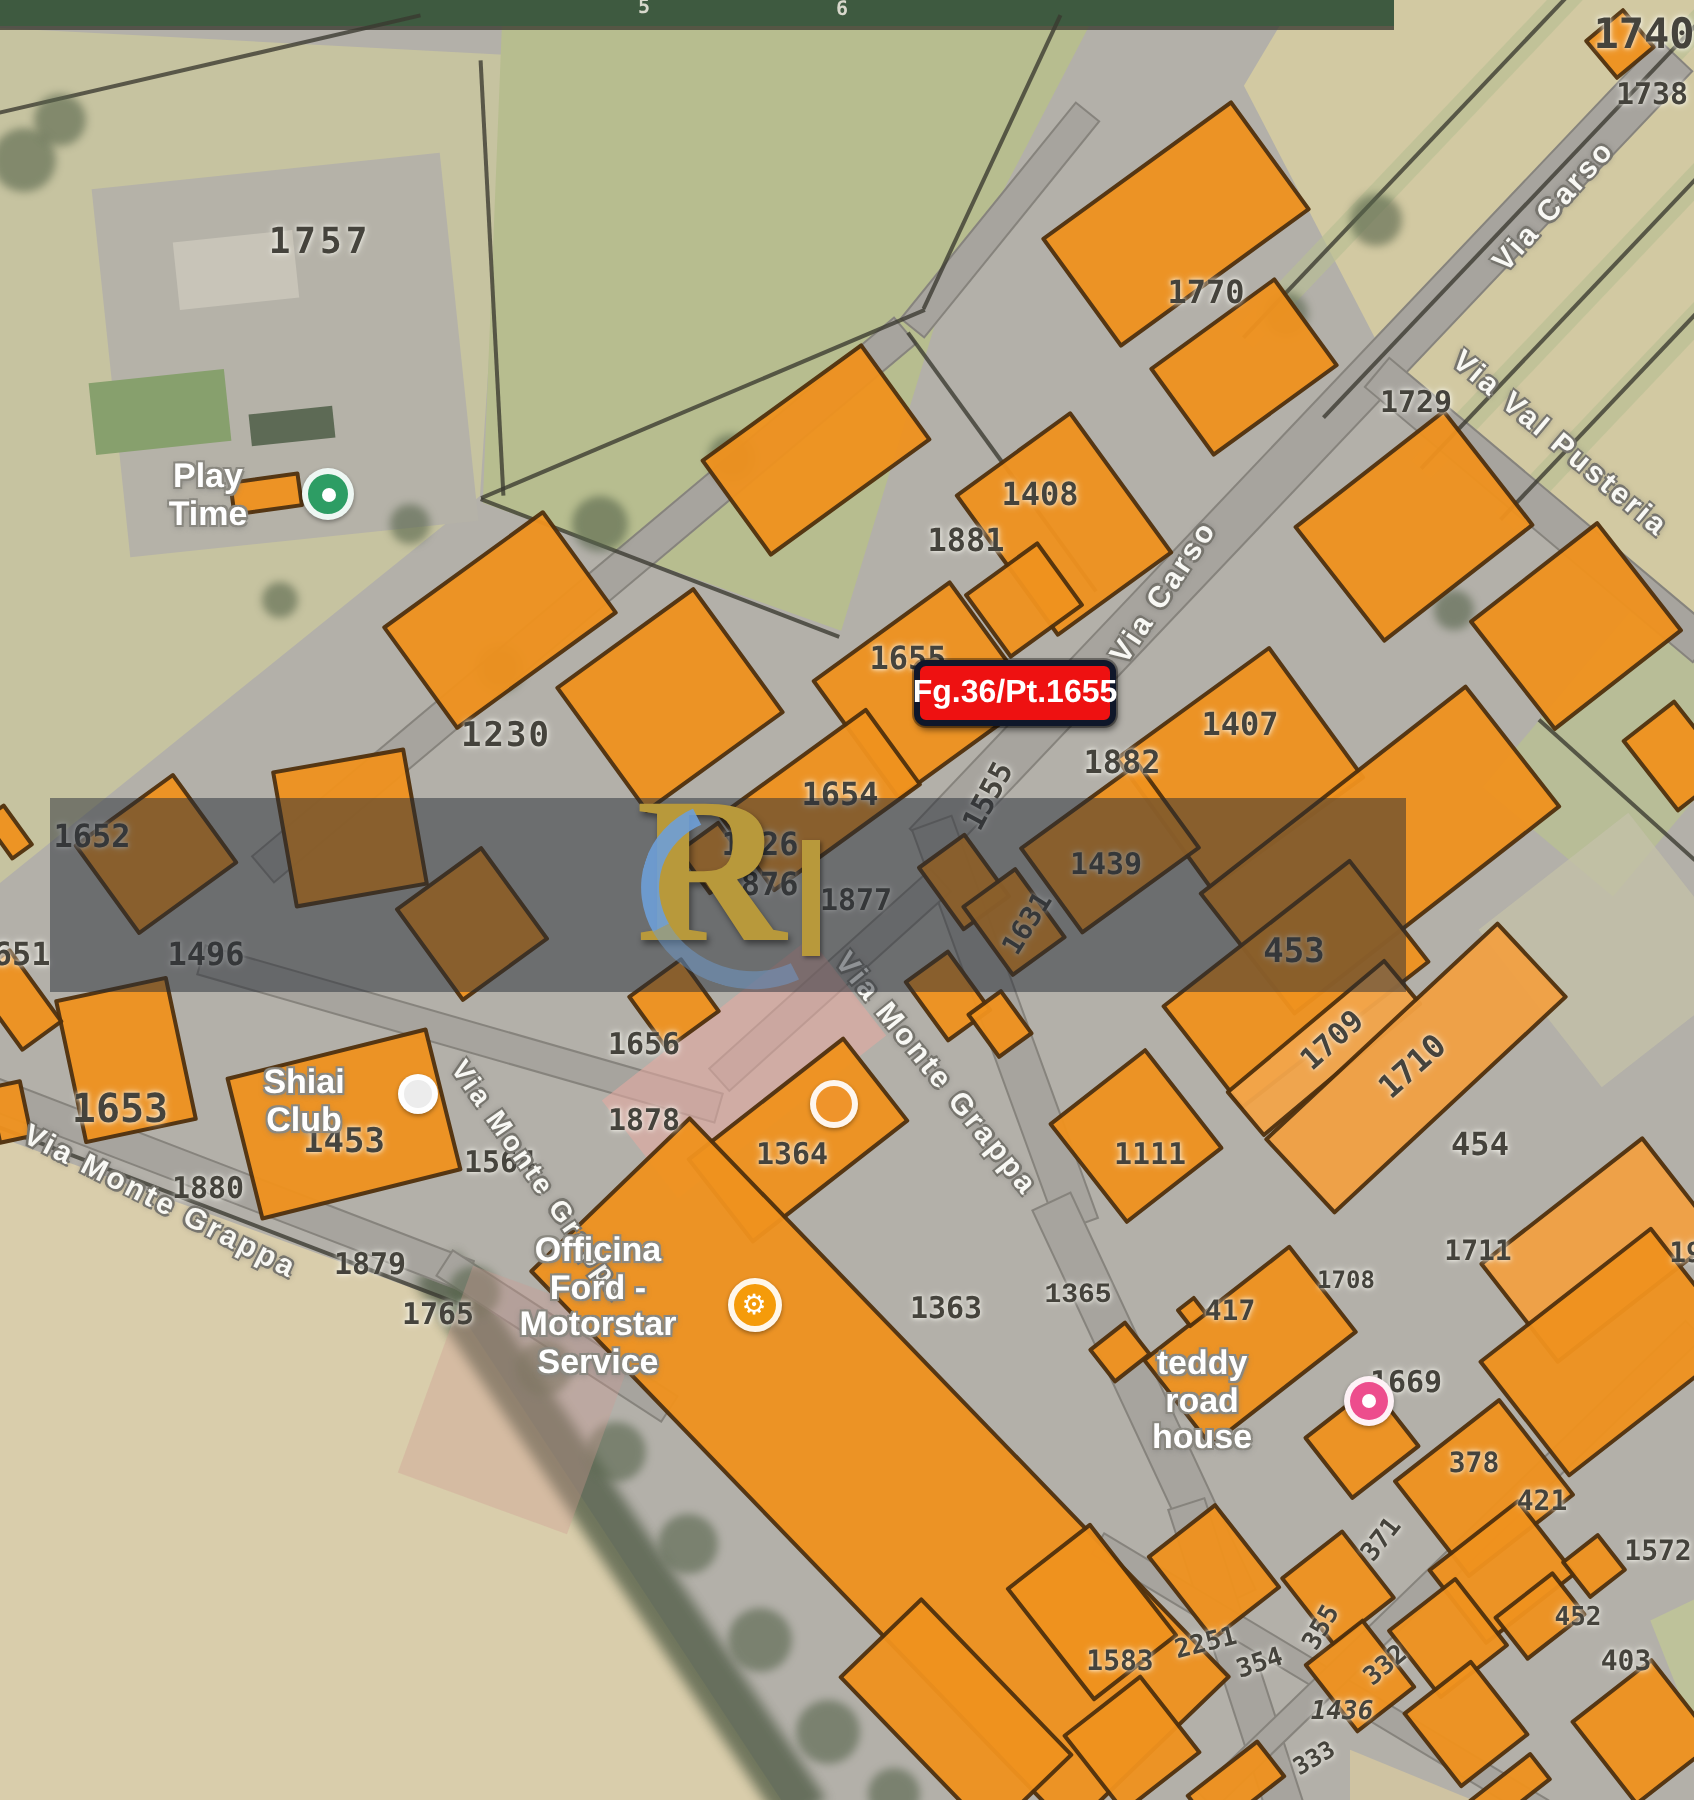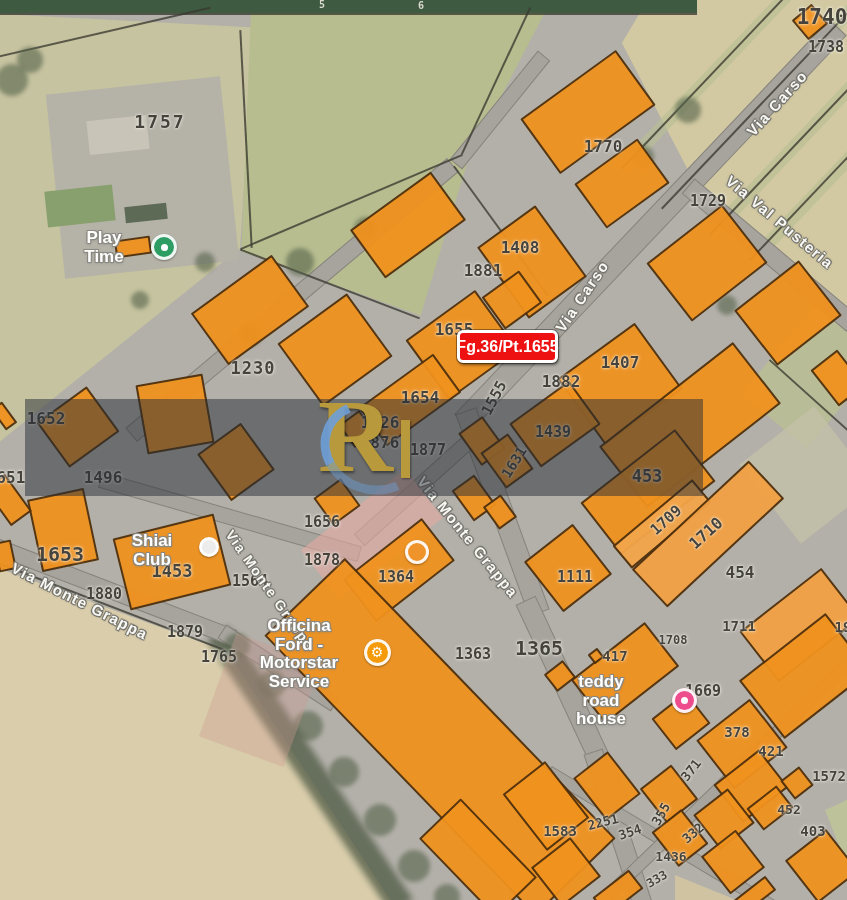--- a/index.html
+++ b/index.html
@@ -33,21 +33,21 @@
   #wm-bar{position:absolute;left:401px;top:420px;width:9px;height:58px;background:#b8993b;z-index:62;
        box-shadow:1px 1px 2px rgba(0,0,0,.4);}
   #wm-swoosh{position:absolute;left:320px;top:400px;width:88px;height:76px;border:9px solid transparent;
        border-left:9px solid #6e9fd8;border-bottom:9px solid rgba(110,159,216,.5);border-radius:50%;
        transform:rotate(18deg);opacity:.9;z-index:63;}
   #wm-text{position:absolute;left:25px;top:473px;width:678px;text-align:center;z-index:62;
        font-family:"Liberation Serif",serif;font-size:17px;font-weight:700;letter-spacing:2.5px;
        color:#8d7b3f;text-shadow:0 1px 1px rgba(0,0,0,.55);}
   
   #callout{position:absolute;left:457px;top:330px;width:101px;height:33px;background:#ee1111;
-       border:3px solid #ffffff;border-radius:6px;color:#fff;font-size:16px;font-weight:700;
+       border:3px solid #0f172a;border-radius:6px;color:#fff;font-size:16px;font-weight:700;
        display:flex;align-items:center;justify-content:center;z-index:70;box-sizing:border-box;
        box-shadow:0 0 0 1px rgba(0,0,0,.35),1px 2px 3px rgba(0,0,0,.5);white-space:nowrap;}
   #hedge{position:absolute;left:0;top:0;width:697px;height:13px;background:#3e5a40;z-index:8;}
 </style>
 </head>
 <body>
 
 <div id="map">
   <div id="hedge"></div>
   <div id="layer-fields" class="abs" style="z-index:5;left:0;top:0;">
@@ -212,38 +212,38 @@
       <div class="parcel" style="left: 60px; top: 554px; font-size: 20px; transform: translate(-50%, -50%);">1653</div>
       <div class="parcel" style="left: 172px; top: 571px; font-size: 17px; transform: translate(-50%, -50%);">1453</div>
       <div class="parcel" style="left: 250px; top: 581px; font-size: 15px; transform: translate(-50%, -50%);">1564</div>
       <div class="parcel" style="left: 104px; top: 594px; font-size: 15px; transform: translate(-50%, -50%);">1880</div>
       <div class="parcel" style="left: 322px; top: 560px; font-size: 15px; transform: translate(-50%, -50%);">1878</div>
       <div class="parcel" style="left: 322px; top: 522px; font-size: 15px; transform: translate(-50%, -50%);">1656</div>
       <div class="parcel" style="left: 185px; top: 632px; font-size: 15px; transform: translate(-50%, -50%);">1879</div>
       <div class="parcel" style="left: 219px; top: 657px; font-size: 15px; transform: translate(-50%, -50%);">1765</div>
       <div class="parcel" style="left: 396px; top: 577px; font-size: 15px; transform: translate(-50%, -50%);">1364</div>
       <div class="parcel" style="left: 473px; top: 654px; font-size: 15px; transform: translate(-50%, -50%);">1363</div>
-      <div class="parcel" style="left: 539px; top: 648px; font-size: 20px; transform: translate(-50%, -50%);">1365</div>
+      <div class="parcel" style="left: 539px; top: 648px; font-size: 14px; transform: translate(-50%, -50%); font-family: Liberation Mono, monospace;">1365</div>
       <div class="parcel" style="left: 615px; top: 656px; font-size: 14px; transform: translate(-50%, -50%);">417</div>
       <div class="parcel" style="left: 673px; top: 640px; font-size: 12px; transform: translate(-50%, -50%);">1708</div>
       <div class="parcel" style="left: 739px; top: 626px; font-size: 14px; transform: translate(-50%, -50%);">1711</div>
       <div class="parcel" style="left: 843px; top: 627px; font-size: 14px; transform: translate(-50%, -50%);">19</div>
       <div class="parcel" style="left: 703px; top: 691px; font-size: 15px; transform: translate(-50%, -50%);">1669</div>
       <div class="parcel" style="left: 737px; top: 732px; font-size: 14px; transform: translate(-50%, -50%);">378</div>
       <div class="parcel" style="left: 771px; top: 751px; font-size: 14px; transform: translate(-50%, -50%);">421</div>
       <div class="parcel" style="left: 691px; top: 770px; font-size: 13px; transform: translate(-50%, -50%) rotate(-52deg);">371</div>
       <div class="parcel" style="left: 829px; top: 776px; font-size: 14px; transform: translate(-50%, -50%);">1572</div>
       <div class="parcel" style="left: 789px; top: 809px; font-size: 13px; transform: translate(-50%, -50%);">452</div>
       <div class="parcel" style="left: 813px; top: 831px; font-size: 14px; transform: translate(-50%, -50%);">403</div>
       <div class="parcel" style="left: 560px; top: 831px; font-size: 14px; transform: translate(-50%, -50%);">1583</div>
       <div class="parcel" style="left: 603px; top: 822px; font-size: 13px; transform: translate(-50%, -50%) rotate(-14deg);">2251</div>
       <div class="parcel" style="left: 630px; top: 832px; font-size: 13px; transform: translate(-50%, -50%) rotate(-18deg);">354</div>
       <div class="parcel" style="left: 661px; top: 814px; font-size: 13px; transform: translate(-50%, -50%) rotate(-60deg);">355</div>
       <div class="parcel" style="left: 693px; top: 833px; font-size: 13px; transform: translate(-50%, -50%) rotate(-40deg);">332</div>
-      <div class="parcel" style="left: 671px; top: 856px; font-size: 13px; transform: translate(-50%, -50%);">1436</div>
+      <div class="parcel" style="left: 671px; top: 856px; font-size: 13px; transform: translate(-50%, -50%); font-style: italic;">1436</div>
       <div class="parcel" style="left: 657px; top: 879px; font-size: 12px; transform: translate(-50%, -50%) rotate(-30deg);">333</div>
       <div class="parcel" style="left: 421px; top: 5px; font-size: 10px; transform: translate(-50%, -50%); color: rgb(216, 216, 204); text-shadow: none;">6</div>
       <div class="parcel" style="left: 322px; top: 4px; font-size: 10px; transform: translate(-50%, -50%); color: rgb(216, 216, 204); text-shadow: none;">5</div>
     </div>
   <div id="layer-streets" class="abs" style="z-index:34;left:0;top:0;">
       <div class="street" style="left: 777px; top: 103px; font-size: 15px; transform: translate(-50%, -50%) rotate(-48deg);">Via Carso</div>
       <div class="street" style="left: 582px; top: 296px; font-size: 15px; transform: translate(-50%, -50%) rotate(-56deg);">Via Carso</div>
       <div class="street" style="left: 780px; top: 222px; font-size: 15px; transform: translate(-50%, -50%) rotate(40deg);">Via Val Pusteria</div>
       <div class="street" style="left: 80px; top: 601px; font-size: 15px; transform: translate(-50%, -50%) rotate(27deg);">Via Monte Grappa</div>
       <div class="street" style="left: 270px; top: 590px; font-size: 14px; transform: translate(-50%, -50%) rotate(55deg);">Via Monte Grappa</div>

